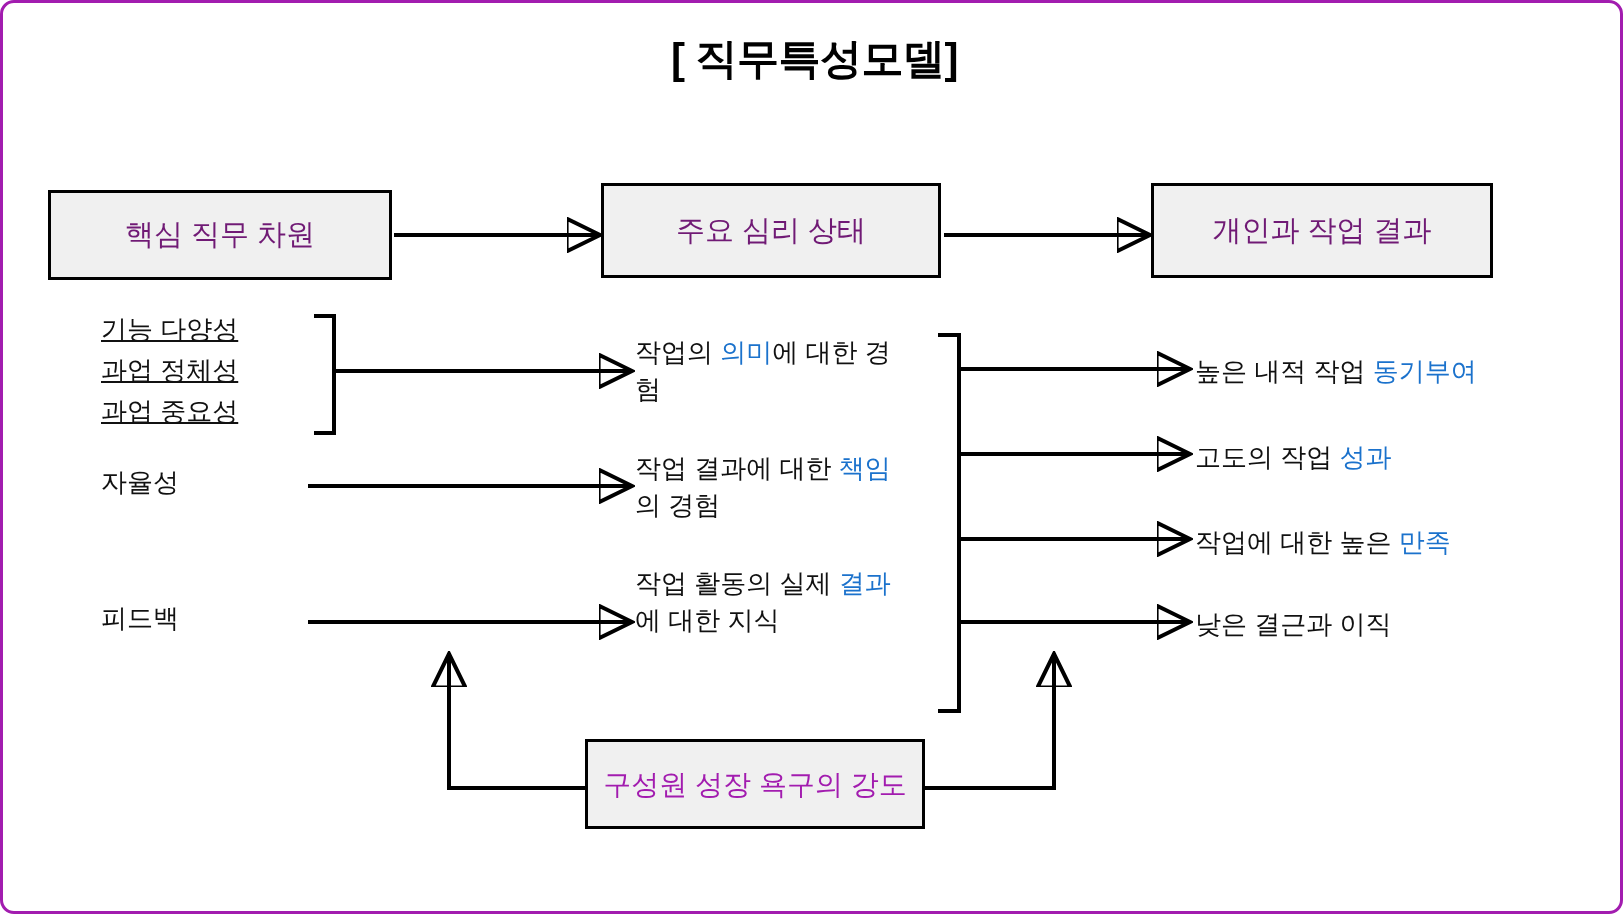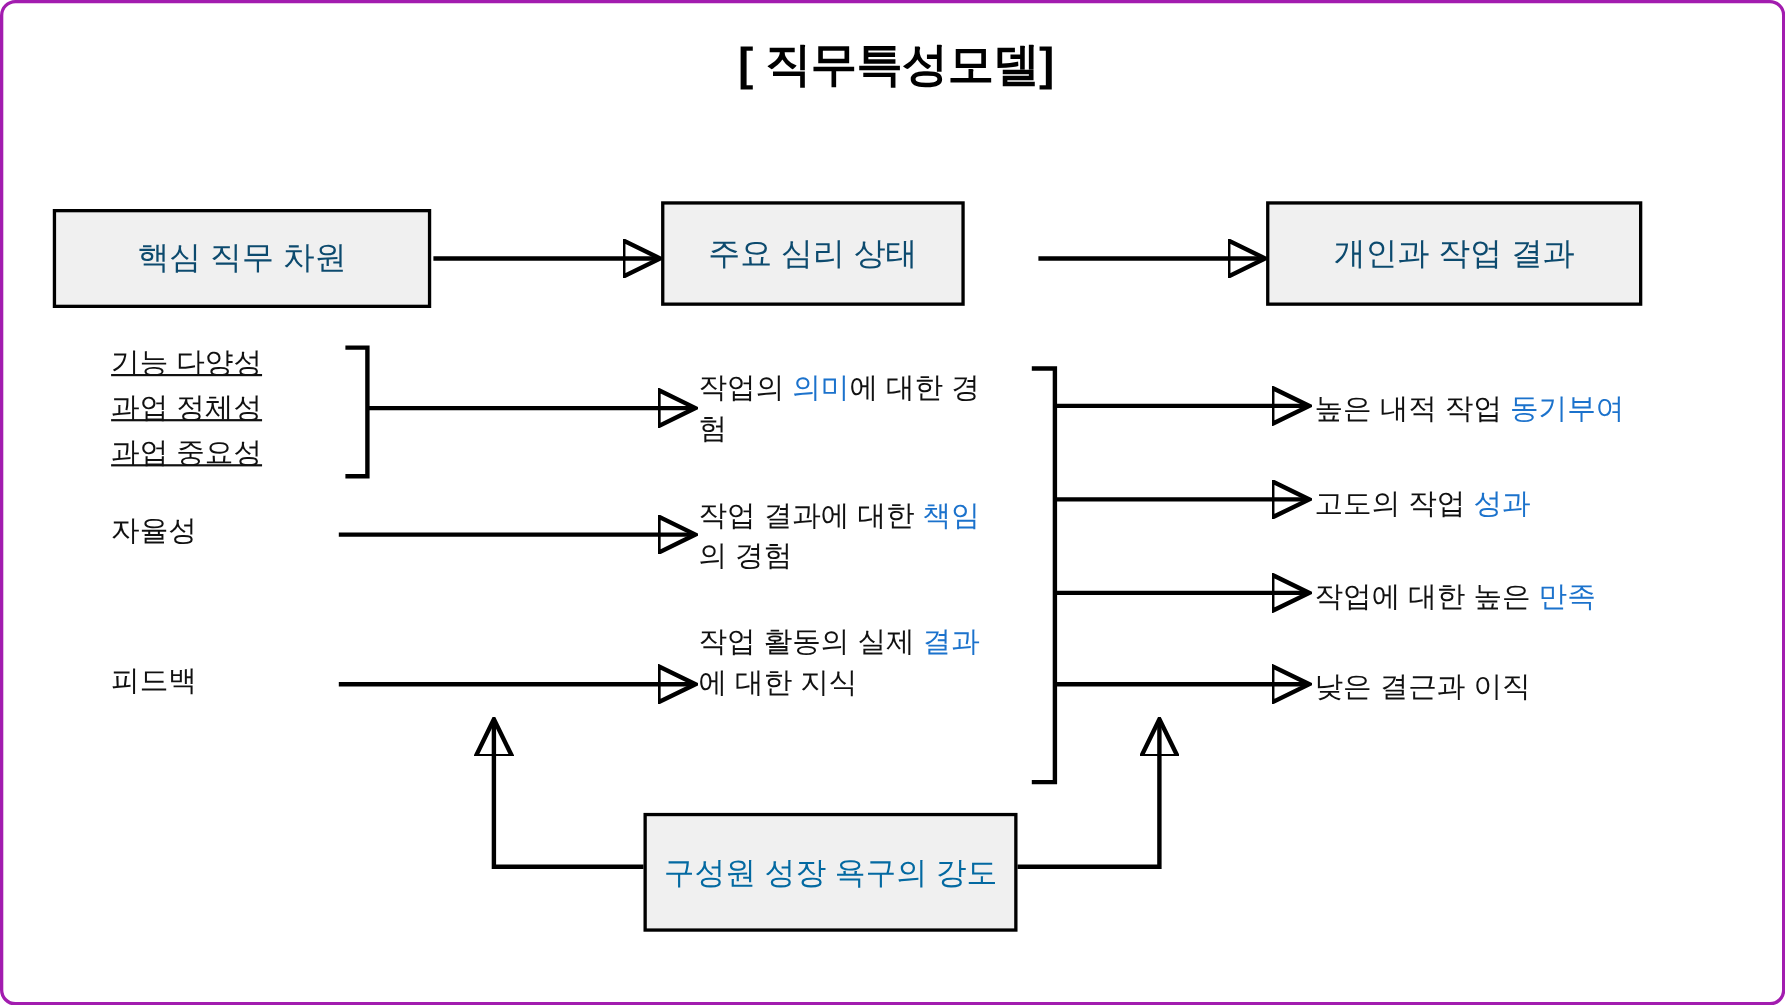--- a/index.html
+++ b/index.html
@@ -34,42 +34,42 @@
 
   .hdr-box {
     position: absolute;
     background: #f0f0f0;
     border: 3px solid #000000;
     box-sizing: border-box;
     display: flex;
     align-items: center;
     justify-content: center;
     font-size: 29px;
-    color: #0c4a6e;
+    color: #701a75;
   }
   #hdr-1 { left: 45px;   top: 187px; width: 344px; height: 90px; }
-  #hdr-2 { left: 598px;  top: 180px; width: 276px; height: 95px; }
+  #hdr-2 { left: 598px;  top: 180px; width: 340px; height: 95px; }
   #hdr-3 { left: 1148px; top: 180px; width: 342px; height: 95px; }
 
   #bottom-box {
     position: absolute;
     left: 582px;
     top: 736px;
     width: 340px;
-    height: 108px;
+    height: 90px;
     background: #f0f0f0;
     border: 3px solid #000000;
     box-sizing: border-box;
     display: flex;
     align-items: center;
     justify-content: center;
     text-align: center;
     font-size: 28px;
     line-height: 1.25;
-    color: #0369a1;
+    color: #a21caf;
     padding: 0 14px;
   }
 
   
   .dim-group {
     position: absolute;
     left: 98px;
     font-size: 26px;
     line-height: 1.58;
     color: #111111;

